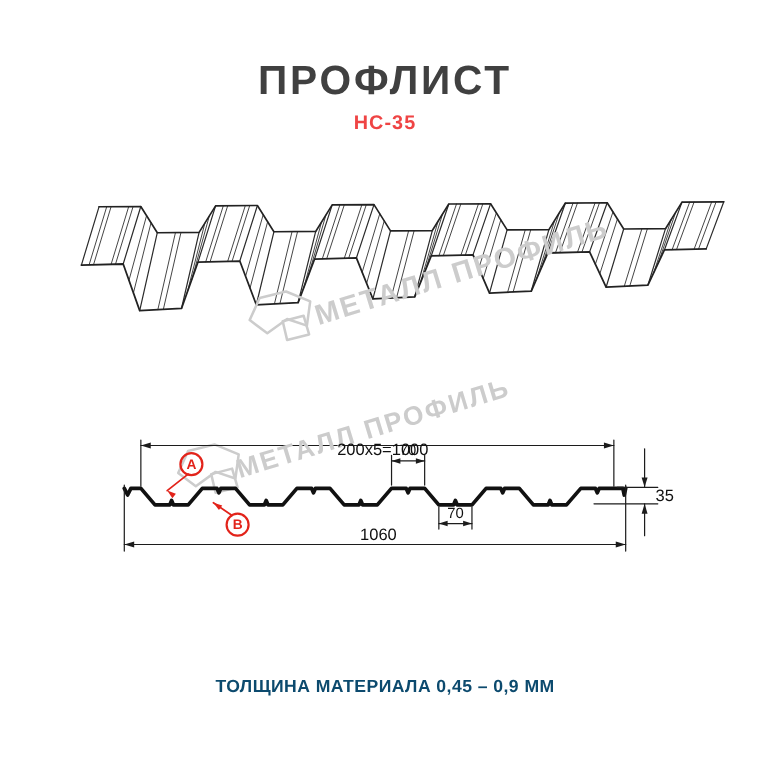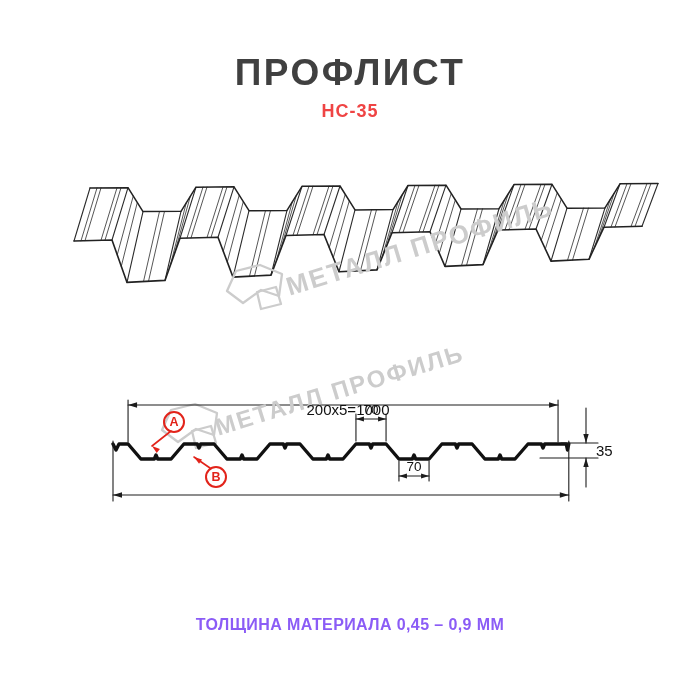--- a/index.html
+++ b/index.html
@@ -4,21 +4,21 @@
 <style>
   html,body{margin:0;padding:0;background:#fff;}
   .canvas{position:relative;width:700px;height:700px;background:#ffffff;overflow:hidden;
           font-family:"Liberation Sans", sans-serif;}
   #gfx{position:absolute;left:0;top:0;}
   .title{position:absolute;left:0;top:52px;width:700px;text-align:center;
          font-size:37px;font-weight:800;letter-spacing:2.5px;color:#404040;}
   .subtitle{position:absolute;left:0;top:101px;width:700px;text-align:center;
          font-size:18px;font-weight:700;letter-spacing:1px;color:#ef4444;}
   .footer{position:absolute;left:0;top:616px;width:700px;text-align:center;
-         font-size:16px;font-weight:600;letter-spacing:.4px;color:#8b5cf6;}
+         font-size:16px;font-weight:600;letter-spacing:.4px;color:#0c4a6e;}
   .wm{position:absolute;color:#cccccc;font-weight:700;white-space:nowrap;
       transform-origin:0 50%;transform:rotate(-17deg);letter-spacing:2px;z-index:5;}
   .wm1{left:287px;top:272px;font-size:26px;}
   .wm2{left:216px;top:414px;font-size:24px;}
   .dim{position:absolute;color:#111;z-index:6;line-height:1;}
   .dim-c{text-align:center;}
   #dimTotal{left:238px;top:402px;width:220px;font-size:15px;font-weight:500;}
   #dimCrest{left:351px;top:403px;width:40px;font-size:13.5px;font-weight:500;}
   #dimValley{left:394px;top:460px;width:40px;font-size:13.5px;font-weight:500;}
   #dimHeight{left:596px;top:443px;font-size:15px;font-weight:400;}
@@ -153,18 +153,19 @@
   <div class="title">ПРОФЛИСТ</div>
   <div class="subtitle">НС-35</div>
 
   <div class="wm wm1">МЕТАЛЛ ПРОФИЛЬ</div>
   <div class="wm wm2">МЕТАЛЛ ПРОФИЛЬ</div>
 
   <span class="dim dim-c" id="dimTotal">200x5=1000</span>
   <span class="dim dim-c" id="dimCrest">70</span>
   <span class="dim dim-c" id="dimValley">70</span>
   <span class="dim" id="dimHeight">35</span>
+  <span class="dim dim-c" id="dimFull">1060</span>
 
   <div class="marker" id="markerA">A</div>
   <div class="marker" id="markerB">B</div>
 
   <div class="footer">ТОЛЩИНА МАТЕРИАЛА 0,45 – 0,9 ММ</div>
 </div>
 
 </body></html>

